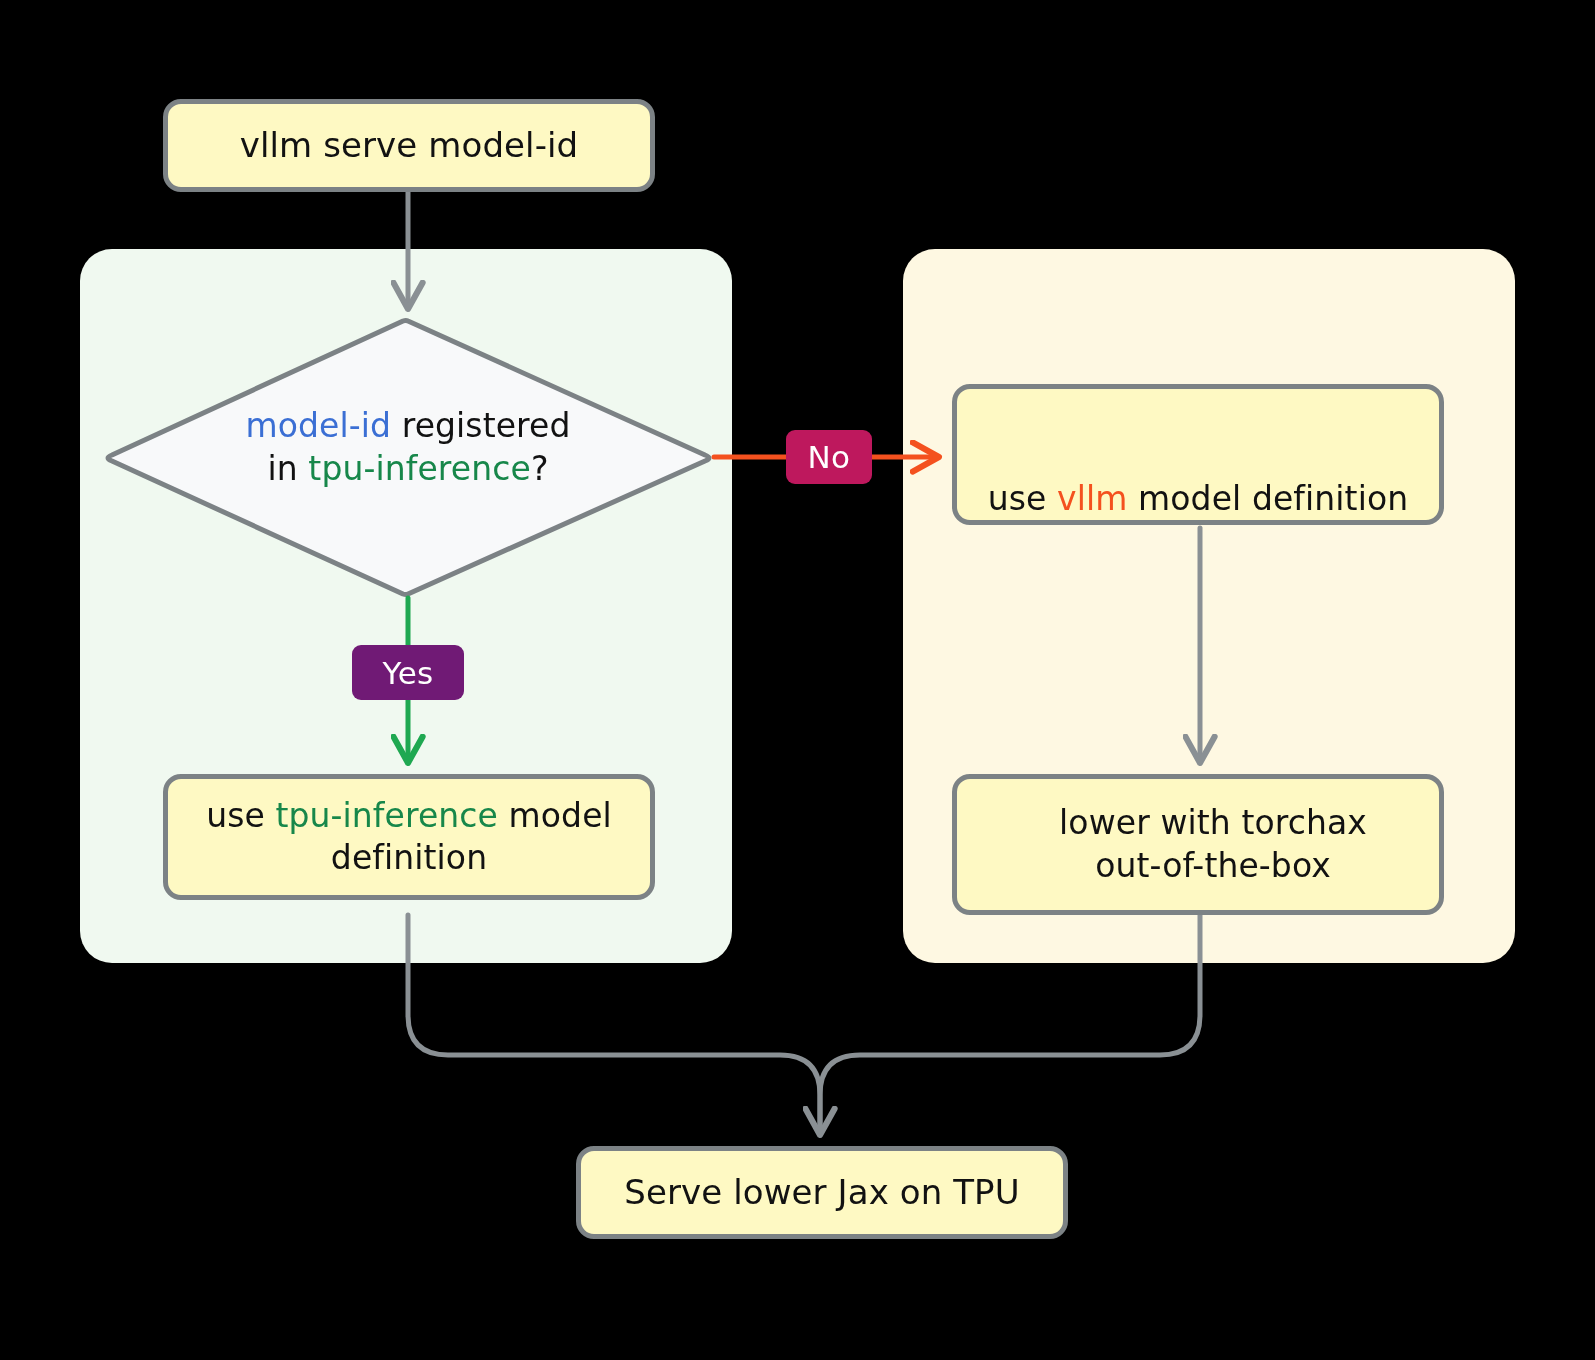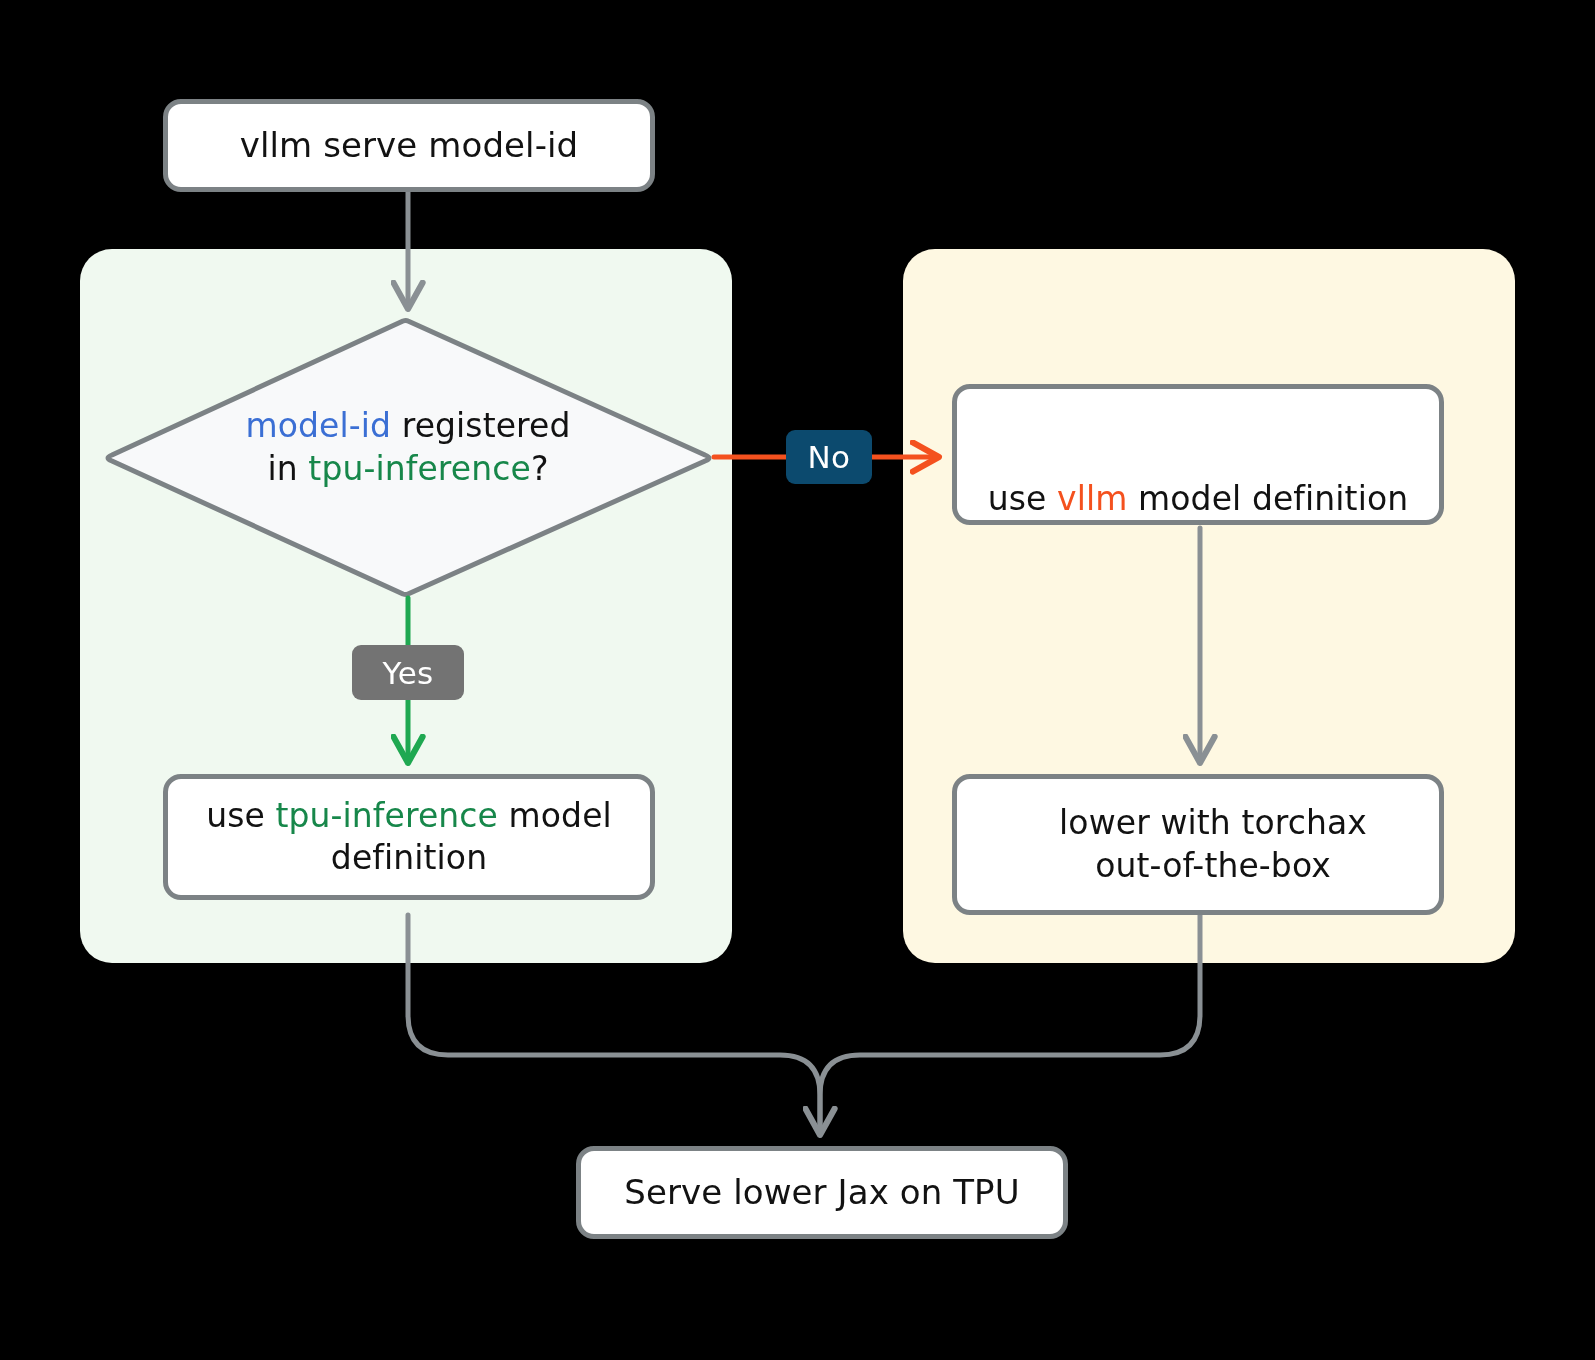--- a/index.html
+++ b/index.html
@@ -20,21 +20,21 @@
   .svg-layer {
     position: absolute;
     left: 0;
     top: 0;
     width: 1595px;
     height: 1360px;
   }
   .node {
     position: absolute;
     box-sizing: border-box;
-    background: #ffffff;
+    background: #fef9c3;
     border: 5px solid #7C8285;
     border-radius: 18px;
     display: flex;
     align-items: center;
     justify-content: center;
     text-align: center;
     color: #121212;
     line-height: 1.28;
     letter-spacing: 0.1px;
   }
@@ -48,22 +48,22 @@
     position: absolute;
     box-sizing: border-box;
     display: flex;
     align-items: center;
     justify-content: center;
     color: #FFFFFF;
     border-radius: 9px;
     font-size: 31px;
     letter-spacing: 0.3px;
   }
-  .badge-yes { background: #737373; }
-  .badge-no  { background: #0c4a6e; }
+  .badge-yes { background: #701a75; }
+  .badge-no  { background: #be185d; }
 
   .diamond-label {
     position: absolute;
     text-align: center;
     color: #121212;
     line-height: 1.3;
     letter-spacing: 0.1px;
     pointer-events: none;
   }
   .kw-blue  { color: #3B6FD4; margin-top: 40px; }

